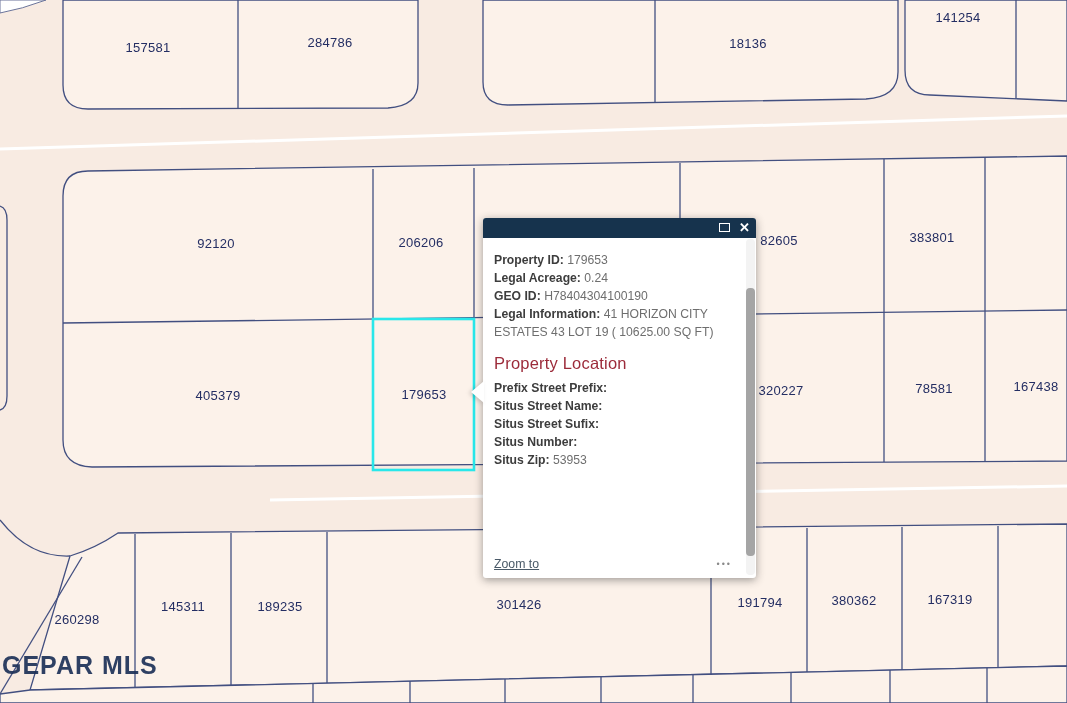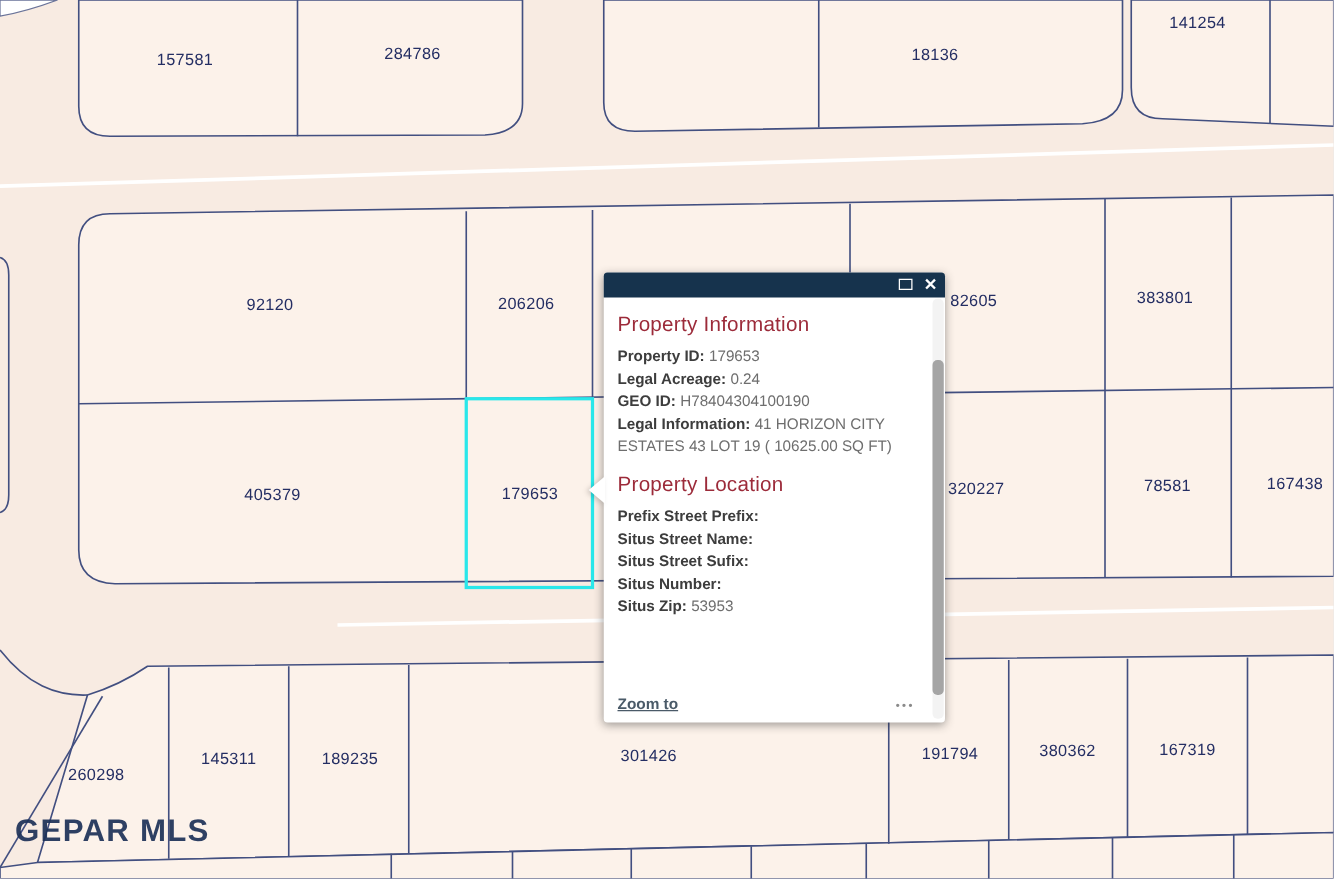--- a/index.html
+++ b/index.html
@@ -16,27 +16,27 @@
   .close-btn{position:absolute;right:6px;top:1px;color:#fff;font-size:13px;font-weight:bold;
              cursor:pointer;line-height:18px;}
   .popup-arrow{position:absolute;left:-12px;top:163px;width:0;height:0;
                border-top:11px solid transparent;border-bottom:11px solid transparent;
                border-right:13px solid #fff;filter:drop-shadow(-2px 1px 2px rgba(0,0,0,.18));}
   .popup-body{padding:13px 24px 0 11px;}
   .sec-title{font-size:16.5px;color:#9c2b3a;margin:0 0 6px 0;letter-spacing:.2px;}
   .sec-title.second{margin-top:13px;}
   .field{font-size:12.2px;line-height:18px;color:#6e6e6e;}
   .field b{color:#3d3d3d;font-weight:bold;text-align:center;}
-  .popup-footer{position:absolute;left:11px;right:24px;bottom:8px;height:16px;font-weight:bold;}
+  .popup-footer{position:absolute;left:11px;right:24px;bottom:8px;height:16px;}
   .zoomto{font-size:12.3px;color:#4a5a68;text-decoration:underline;cursor:pointer;}
   .dots{position:absolute;right:0;bottom:1px;font-size:9px;color:#8a8a8a;letter-spacing:2px;cursor:pointer;}
   .sb-track{position:absolute;right:1px;top:21px;width:9px;height:336px;background:#f3f3f3;border-radius:4px;}
   .sb-thumb{position:absolute;left:0;top:49px;width:9px;height:268px;background:#a5a5a5;border-radius:4px;cursor:pointer;}
   
-  .watermark{position:absolute;left:12px;top:651px;font-size:25px;font-weight:bold;
+  .watermark{position:absolute;left:2px;top:651px;font-size:25px;font-weight:bold;
              color:#1d3158;opacity:.92;letter-spacing:1px;font-family:"Liberation Sans",sans-serif;}
 </style>
 </head>
 <body>
 
 <div id="stage">
 
   <svg id="mapsvg" width="1067" height="703" viewBox="0 0 1067 703">
 
     <g fill="#fcf2ea" stroke="#424f80" stroke-width="1.3">
@@ -111,21 +111,20 @@
     </g>
   </svg>
 
   <div class="popup">
     <div class="popup-header">
       <span class="max-btn"></span>
       <span class="close-btn">✕</span>
     </div>
     <div class="popup-arrow"></div>
     <div class="popup-body">
-      <div class="sec-title">Property Information</div>
       <div class="field"><b>Property ID:</b> <span>179653</span></div>
       <div class="field"><b>Legal Acreage:</b> <span>0.24</span></div>
       <div class="field"><b>GEO ID:</b> <span>H78404304100190</span></div>
       <div class="field"><b>Legal Information:</b> <span>41 HORIZON CITY ESTATES 43 LOT 19 ( 10625.00 SQ FT)</span></div>
       <div class="sec-title second">Property Location</div>
       <div class="field"><b>Prefix Street Prefix:</b> <span></span></div>
       <div class="field"><b>Situs Street Name:</b> <span></span></div>
       <div class="field"><b>Situs Street Sufix:</b> <span></span></div>
       <div class="field"><b>Situs Number:</b> <span></span></div>
       <div class="field"><b>Situs Zip:</b> <span>53953</span></div>

